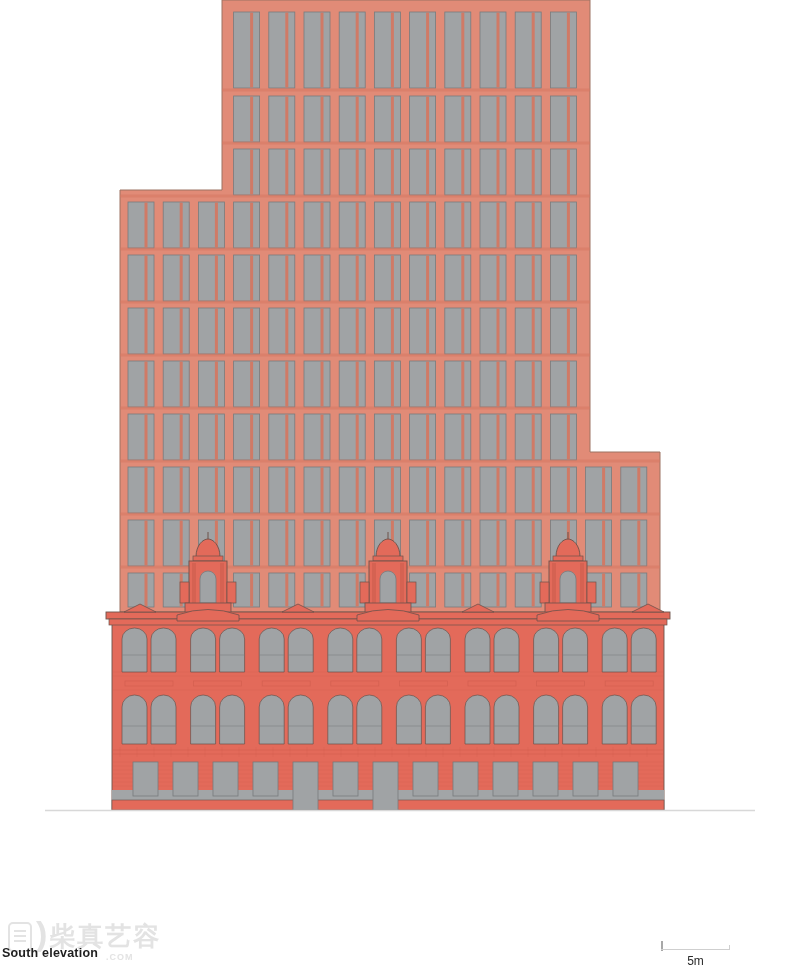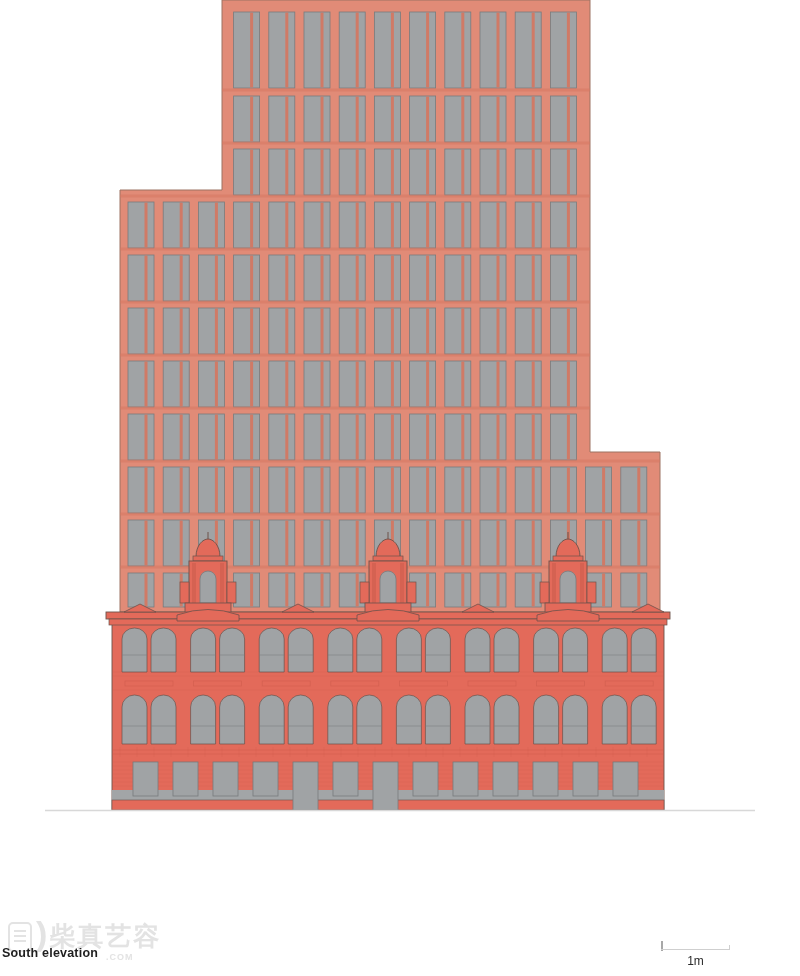--- a/index.html
+++ b/index.html
@@ -526,14 +526,14 @@
   <span class="wm-text">柴真艺容</span>
   <span class="wm-com">.COM</span>
 </div>
 
 <div class="caption" style="color: rgb(31, 31, 31);">South elevation</div>
 
 <div class="scalebar">
   <div class="sb-tick-l" style="background: rgb(168, 168, 168);"></div>
   <div class="sb-line" style="background: rgb(207, 207, 207);"></div>
   <div class="sb-tick-r" style="background: rgb(207, 207, 207);"></div>
-  <div class="sb-label" style="color: rgb(42, 42, 42);">1m</div>
+  <div class="sb-label" style="color: rgb(42, 42, 42);">5m</div>
 </div>
 
 </body></html>

